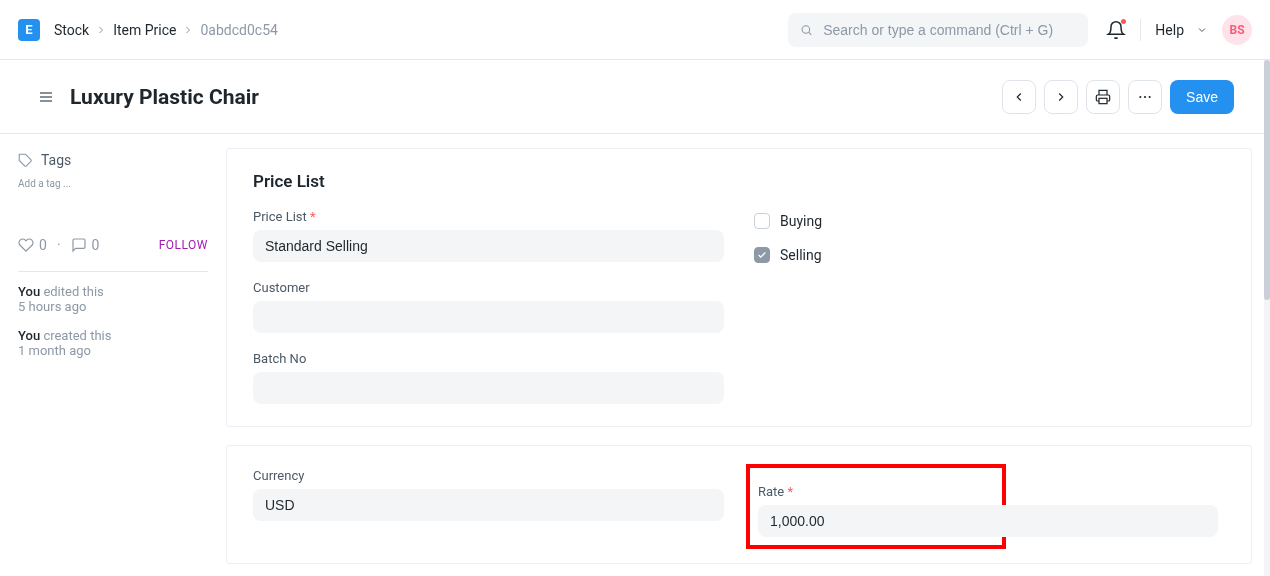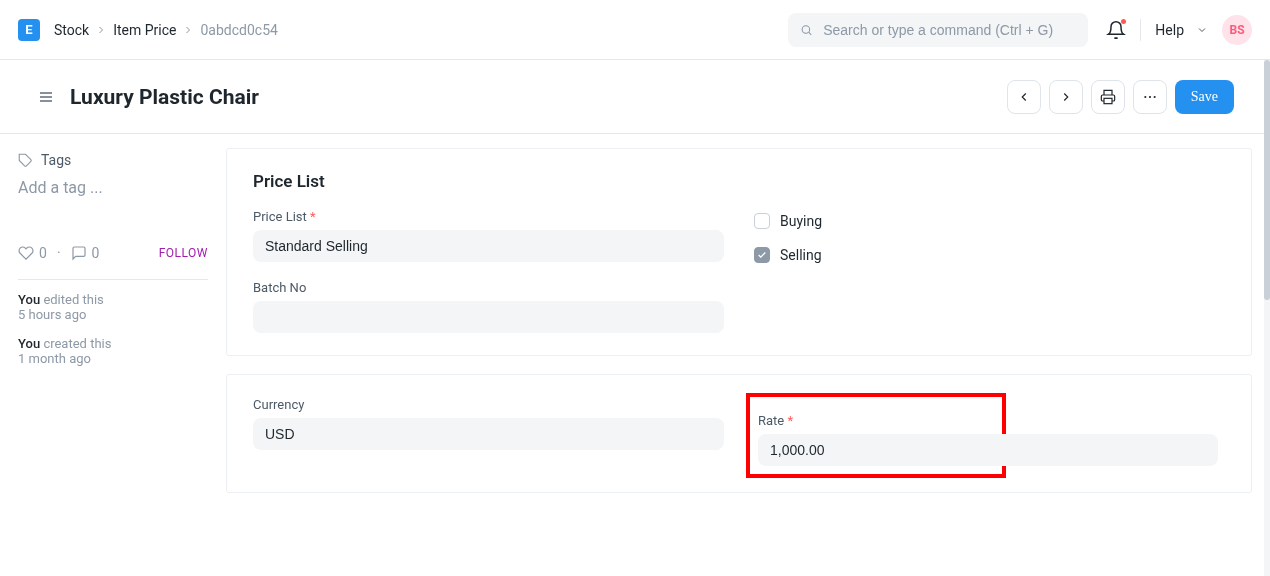--- a/index.html
+++ b/index.html
@@ -22,27 +22,27 @@
     .vdiv { width: 1px; height: 22px; background: #e3e8ed; margin-right: 14px; }
     .help { display: flex; align-items: center; gap: 12px; font-size: 14px; color: #1f272e; margin-right: 14px; cursor: pointer; }
     .avatar { width: 30px; height: 30px; border-radius: 50%; background: #ffe2ea; color: #ff5a7a; display: flex; align-items: center; justify-content: center; font-size: 12px; font-weight: 700; }
 
     
     .titlebar { display: flex; align-items: center; height: 74px; padding: 0 36px; border-bottom: 1px solid #e3e8ed; }
     .menu-icon { width: 20px; height: 16px; margin-right: 14px; cursor: pointer; color: #4c5a67; }
     .page-title { font-size: 21px; font-weight: 700; }
     .title-actions { margin-left: auto; display: flex; gap: 8px; align-items: center; }
     .icon-btn { width: 34px; height: 34px; border: 1px solid #dfe4ea; border-radius: 8px; background: #ffffff; display: flex; align-items: center; justify-content: center; color: #1f272e; cursor: pointer; }
-    .btn-primary { height: 34px; padding: 0 16px; border: none; border-radius: 8px; background: #2490ef; color: #fff; font-size: 14px; cursor: pointer; font-family: Liberation Serif, serif; }
+    .btn-primary { height: 34px; padding: 0 16px; border: none; border-radius: 8px; background: #2490ef; color: #fff; font-size: 14px; cursor: pointer; }
 
     
     .body-wrap { display: flex; height: calc(576px - 60px - 74px); }
     .sidebar { width: 226px; padding: 18px; border-right: 0; }
     .sidebar .tags-head { display: flex; align-items: center; gap: 8px; color: #4c5a67; font-size: 14px; margin-bottom: 10px; }
-    .sidebar .add-tag { color: #8d99a6; font-size: 16px; }
+    .sidebar .add-tag { color: #8d99a6; font-size: 10px; }
     .sidebar .meta-row { display: flex; align-items: center; gap: 10px; font-size: 14px; color: #8d99a6; margin-top: 48px; }
     .sidebar .meta-row .iconed { display: flex; align-items: center; gap: 5px; }
     .sidebar .meta-row .dot-sep { color: #8d99a6; }
     .sidebar .follow { margin-left: auto; font-size: 12px; letter-spacing: 0.5px; color: #a21caf; cursor: pointer; }
     .sidebar .hline { height: 1px; background: #e3e8ed; margin: 18px 0 12px; }
     .activity-entry { font-size: 13px; color: #8d99a6; margin-bottom: 14px; }
     .activity-entry .you { color: #1f272e; font-weight: 500; }
 
     .main { flex: 1; overflow: auto; padding: 14px 18px 18px 0; }
     .card { background: #ffffff; border: 1px solid #eceff3; border-radius: 3px; padding: 22px 26px; margin-bottom: 18px; }
@@ -189,20 +189,24 @@
   </aside>
 
   <main class="main">
     <section class="card">
       <h2>Price List</h2>
       <div class="form-grid">
         <div class="form-col">
           <div>
             <label class="field-label"><span>Price List</span> <span class="req">*</span></label>
             <input class="text-input" type="text" value="Standard Selling" style="">
+          </div>
+          <div>
+            <label class="field-label">Customer</label>
+            <input class="text-input" type="text" value="" style="">
           </div>
           <div>
             <label class="field-label">Batch No</label>
             <input class="text-input" type="text" value="" style="">
           </div>
         </div>
         <div class="form-col" style="padding-top:2px;">
           <div>
             <div class="checkbox-row">
               <span class="checkbox"></span>

